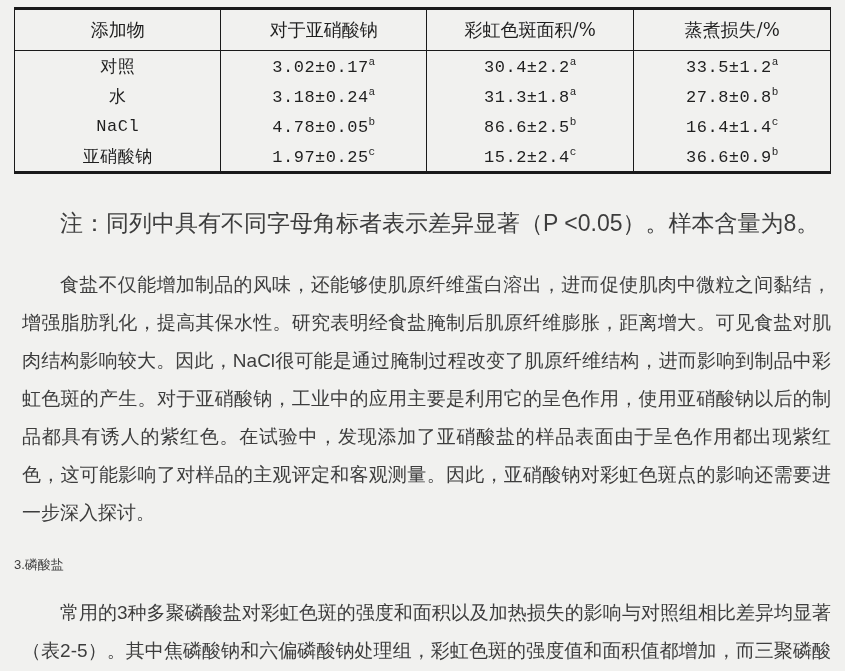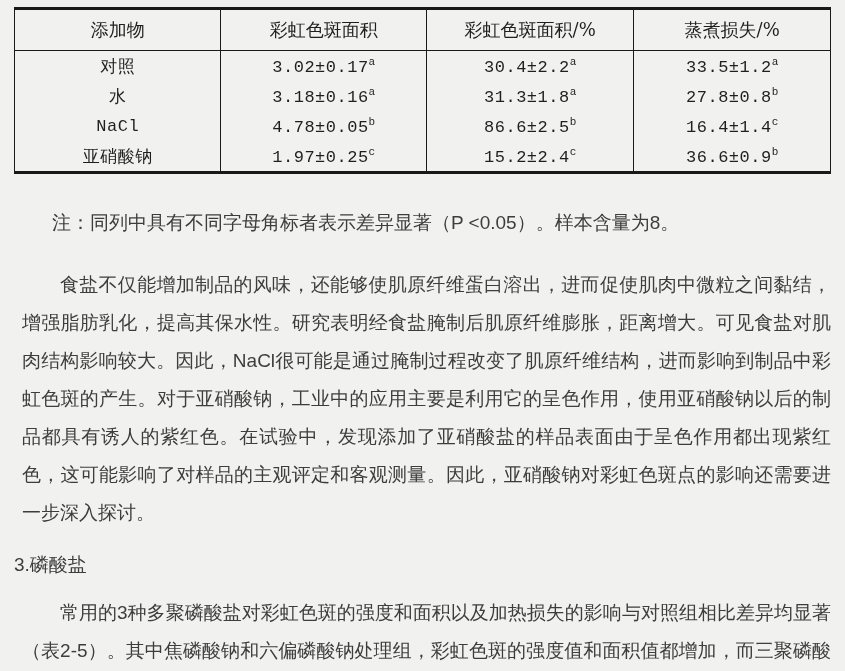--- a/index.html
+++ b/index.html
@@ -56,34 +56,34 @@
     border-right: 1px solid #1a1a1a;
   }
   table.data-table sup {
     font-size: 11px;
     letter-spacing: 0;
   }
 
   
   .note {
     margin: 30px 0 0 0;
-    font-size: 19px;
+    font-size: 23px;
     line-height: 38px;
     text-indent: 2em;
   }
   .body-para {
     margin: 24px 0 0 8px;
     font-size: 19px;
     line-height: 38px;
     text-indent: 2em;
     text-align: justify;
   }
   .section-heading {
     margin: 14px 0 0 0;
-    font-size: 19px;
+    font-size: 13px;
     line-height: 38px;
     font-weight: normal;
   }
   .body-para.tight {
     margin-top: 10px;
   }
 </style>
 </head>
 <body>
 
@@ -92,35 +92,35 @@
   <table class="data-table">
     <colgroup>
       <col style="width:25.3%">
       <col style="width:25.2%">
       <col style="width:25.4%">
       <col style="width:24.1%">
     </colgroup>
     <thead>
       <tr>
         <th>添加物</th>
-        <th>彩虹色斑面积</th>
+        <th>对于亚硝酸钠</th>
         <th>彩虹色斑面积/%</th>
         <th>蒸煮损失/%</th>
       </tr>
     </thead>
     <tbody>
       <tr>
         <td>对照</td>
         <td><span>3.02±0.17</span><sup>a</sup></td>
         <td><span>30.4±2.2</span><sup>a</sup></td>
         <td><span>33.5±1.2</span><sup>a</sup></td>
       </tr>
       <tr>
         <td>水</td>
-        <td><span>3.18±0.16</span><sup>a</sup></td>
+        <td><span>3.18±0.24</span><sup>a</sup></td>
         <td><span>31.3±1.8</span><sup>a</sup></td>
         <td><span>27.8±0.8</span><sup>b</sup></td>
       </tr>
       <tr>
         <td>NaCl</td>
         <td><span>4.78±0.05</span><sup>b</sup></td>
         <td><span>86.6±2.5</span><sup>b</sup></td>
         <td><span>16.4±1.4</span><sup>c</sup></td>
       </tr>
       <tr>

